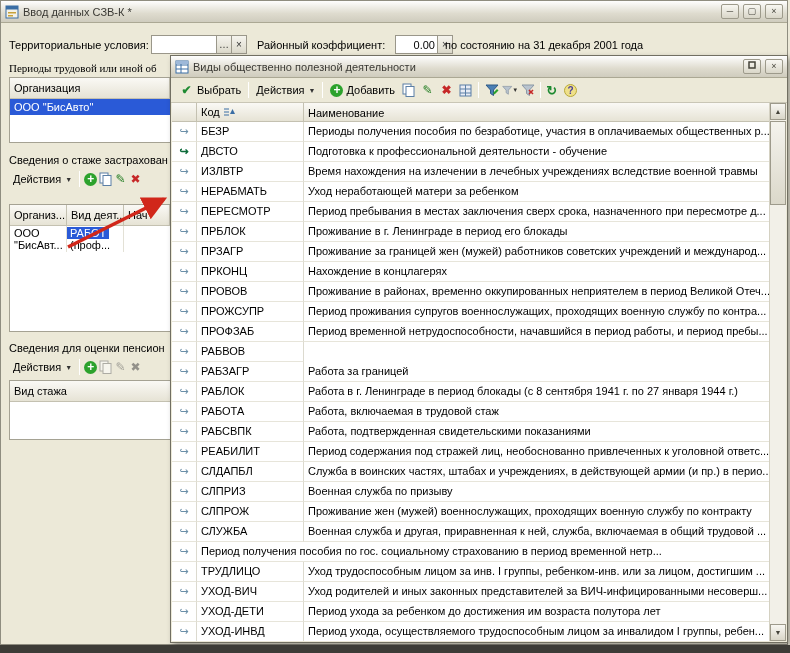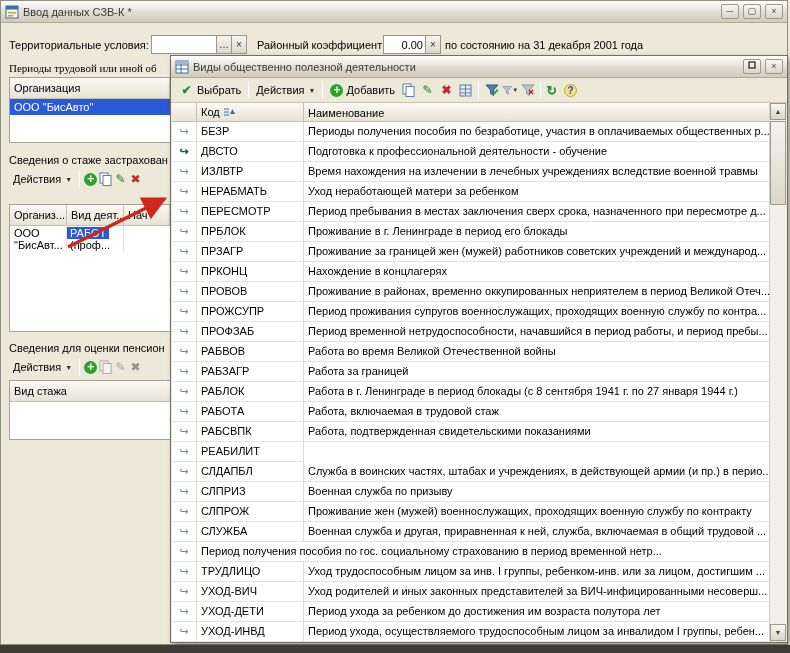--- a/index.html
+++ b/index.html
@@ -93,21 +93,21 @@
     </div>
 
     <span class="mw-label" style="left:8px; top:38px;">Территориальные условия:</span>
     <div class="inputbox" style="left:150px; top:34px; width:96px;">
       <input value="" style="">
       <span class="inbtn">…</span>
       <span class="inbtn">×</span>
     </div>
 
     <span class="mw-label" style="left:256px; top:38px;">Районный коэффициент:</span>
-    <div class="inputbox" style="left:382px; top:34px; width:58px;">
+    <div class="inputbox" style="left:394px; top:34px; width:58px;">
       <input class="num" value="0.00" style="">
       <span class="inbtn">×</span>
     </div>
 
     <span class="mw-label" style="left:444px; top:38px;">по состоянию на 31 декабря 2001 года</span>
 
     <span class="mw-label" style="left:8px; top:61px;font-family:Liberation Serif, serif;">Периоды трудовой или иной об</span>
 
     <div class="panel" style="left:8px; top:76px; width:162px; height:66px;">
       <div class="hdrcell">Организация</div>
@@ -323,21 +323,20 @@
             <div class="c-name">Период проживания супругов военнослужащих, проходящих военную службу по контра...</div>
           </div>
           <div class="trow">
             <div class="c-marker">↪</div>
             <div class="c-code">ПРОФЗАБ</div>
             <div class="c-name">Период временной нетрудоспособности, начавшийся в период работы, и период пребы...</div>
           </div>
           <div class="trow">
             <div class="c-marker">↪</div>
             <div class="c-code">РАБВОВ</div>
-            <div class="c-name">Работа во время Великой Отечественной войны</div>
           </div>
           <div class="trow">
             <div class="c-marker">↪</div>
             <div class="c-code">РАБЗАГР</div>
             <div class="c-name">Работа за границей</div>
           </div>
           <div class="trow">
             <div class="c-marker">↪</div>
             <div class="c-code">РАБЛОК</div>
             <div class="c-name">Работа в г. Ленинграде в период блокады (с 8 сентября 1941 г. по 27 января 1944 г.)</div>
@@ -348,20 +347,21 @@
             <div class="c-name">Работа, включаемая в трудовой стаж</div>
           </div>
           <div class="trow">
             <div class="c-marker">↪</div>
             <div class="c-code">РАБСВПК</div>
             <div class="c-name">Работа, подтвержденная свидетельскими показаниями</div>
           </div>
           <div class="trow">
             <div class="c-marker">↪</div>
             <div class="c-code">РЕАБИЛИТ</div>
+            <div class="c-name">Период содержания под стражей лиц, необоснованно привлеченных к уголовной ответс...</div>
           </div>
           <div class="trow">
             <div class="c-marker">↪</div>
             <div class="c-code">СЛДАПБЛ</div>
             <div class="c-name">Служба в воинских частях, штабах и учреждениях, в действующей армии (и пр.) в перио...</div>
           </div>
           <div class="trow">
             <div class="c-marker">↪</div>
             <div class="c-code">СЛПРИЗ</div>
             <div class="c-name">Военная служба по призыву</div>

